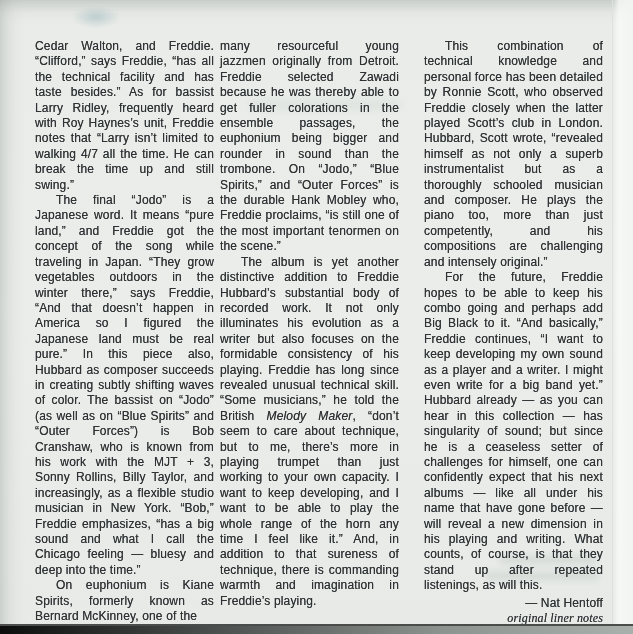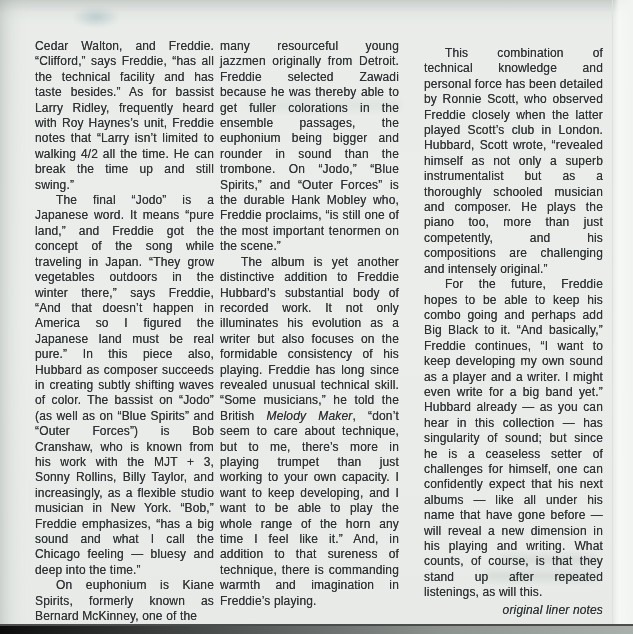--- a/index.html
+++ b/index.html
@@ -62,61 +62,62 @@
     top: 39px;
     width: 179px;
     color: #2e3234;
     font-size: 12px;
     line-height: 15.4px;
     letter-spacing: 0.15px;
     text-shadow: 0 0 0.5px rgba(46,50,52,0.8);
   }
   .col.c1 { left: 35px; }
   .col.c2 { left: 220px; }
-  .col.c3 { left: 424px; margin-top: 7px; }
+  .col.c3 { left: 424px; }
 
   .para {
     margin: 0;
     text-align: justify;
   }
   .para.indent { text-indent: 21px; }
   .italic { font-style: italic; margin-top: 14px; }
 
   .signature {
     margin-top: 2px;
     text-align: right;
   }
   .sig-line { display: block; }
-  .sig-note { display: block; font-style: italic; }
+  .sig-note { display: block; font-style: italic; font-family: Liberation Serif, serif; }
 </style>
 </head>
 <body>
 
 <div class="page">
 
   <div class="smudge"></div>
   <div class="ghost g1"></div>
   <div class="ghost g2"></div>
   <div class="ghost g3"></div>
 
   <div class="col c1">
-      <p class="para"><span>Cedar Walton, and Freddie. “Clifford,” says Freddie, “has all the technical facility and has taste besides.” As for bassist Larry Ridley, frequently heard with Roy Haynes’s unit, Freddie notes that “Larry isn’t limited to walking 4/2 all the time. He can break the time up and still swing.”</span></p>
+      <p class="para"><span>Cedar Walton, and Freddie. “Clifford,” says Freddie, “has all the technical facility and has taste besides.” As for bassist Larry Ridley, frequently heard with Roy Haynes’s unit, Freddie notes that “Larry isn’t limited to walking 4/7 all the time. He can break the time up and still swing.”</span></p>
       <p class="para indent"><span>The final “Jodo” is a Japanese word. It means “pure land,” and Freddie got the concept of the song while traveling in Japan. “They grow vegetables outdoors in the winter there,” says Freddie, “And that doesn’t happen in America so I figured the Japanese land must be real pure.” In this piece also, Hubbard as composer succeeds in creating subtly shifting waves of color. The bassist on “Jodo” (as well as on “Blue Spirits” and “Outer Forces”) is Bob Cranshaw, who is known from his work with the MJT + 3, Sonny Rollins, Billy Taylor, and increasingly, as a flexible studio musician in New York. “Bob,” Freddie emphasizes, “has a big sound and what I call the Chicago feeling — bluesy and deep into the time.”</span></p>
       <p class="para indent"><span>On euphonium is Kiane Spirits, formerly known as Bernard McKinney, one of the</span></p>
     </div>
   <div class="col c2">
       <p class="para"><span>many resourceful young jazzmen originally from Detroit. Freddie selected Zawadi because he was thereby able to get fuller colorations in the ensemble passages, the euphonium being bigger and rounder in sound than the trombone. On “Jodo,” “Blue Spirits,” and “Outer Forces” is the durable Hank Mobley who, Freddie proclaims, “is still one of the most important tenormen on the scene.”</span></p>
       <p class="para indent"><span>The album is yet another distinctive addition to Freddie Hubbard’s substantial body of recorded work. It not only illuminates his evolution as a writer but also focuses on the formidable consistency of his playing. Freddie has long since revealed unusual technical skill. “Some musicians,” he told the British </span><span class="italic">Melody Maker</span><span>, “don’t seem to care about technique, but to me, there’s more in playing trumpet than just working to your own capacity. I want to keep developing, and I want to be able to play the whole range of the horn any time I feel like it.” And, in addition to that sureness of technique, there is commanding warmth and imagination in Freddie’s playing.</span></p>
     </div>
 
   <div class="col c3">
     <div>
         <p class="para indent"><span>This combination of technical knowledge and personal force has been detailed by Ronnie Scott, who observed Freddie closely when the latter played Scott’s club in London. Hubbard, Scott wrote, “revealed himself as not only a superb instrumentalist but as a thoroughly schooled musician and composer. He plays the piano too, more than just competently, and his compositions are challenging and intensely original.”</span></p>
         <p class="para indent"><span>For the future, Freddie hopes to be able to keep his combo going and perhaps add Big Black to it. “And basically,” Freddie continues, “I want to keep developing my own sound as a player and a writer. I might even write for a big band yet.” Hubbard already — as you can hear in this collection — has singularity of sound; but since he is a ceaseless setter of challenges for himself, one can confidently expect that his next albums — like all under his name that have gone before — will reveal a new dimension in his playing and writing. What counts, of course, is that they stand up after repeated listenings, as will this.</span></p>
       </div>
     <div class="signature">
+      <span class="sig-line">— Nat Hentoff</span>
       <span class="sig-note">original liner notes</span>
     </div>
   </div>
 
   <div class="edge-right"></div>
   <div class="bottom-band"></div>
 </div>
 
 </body></html>

